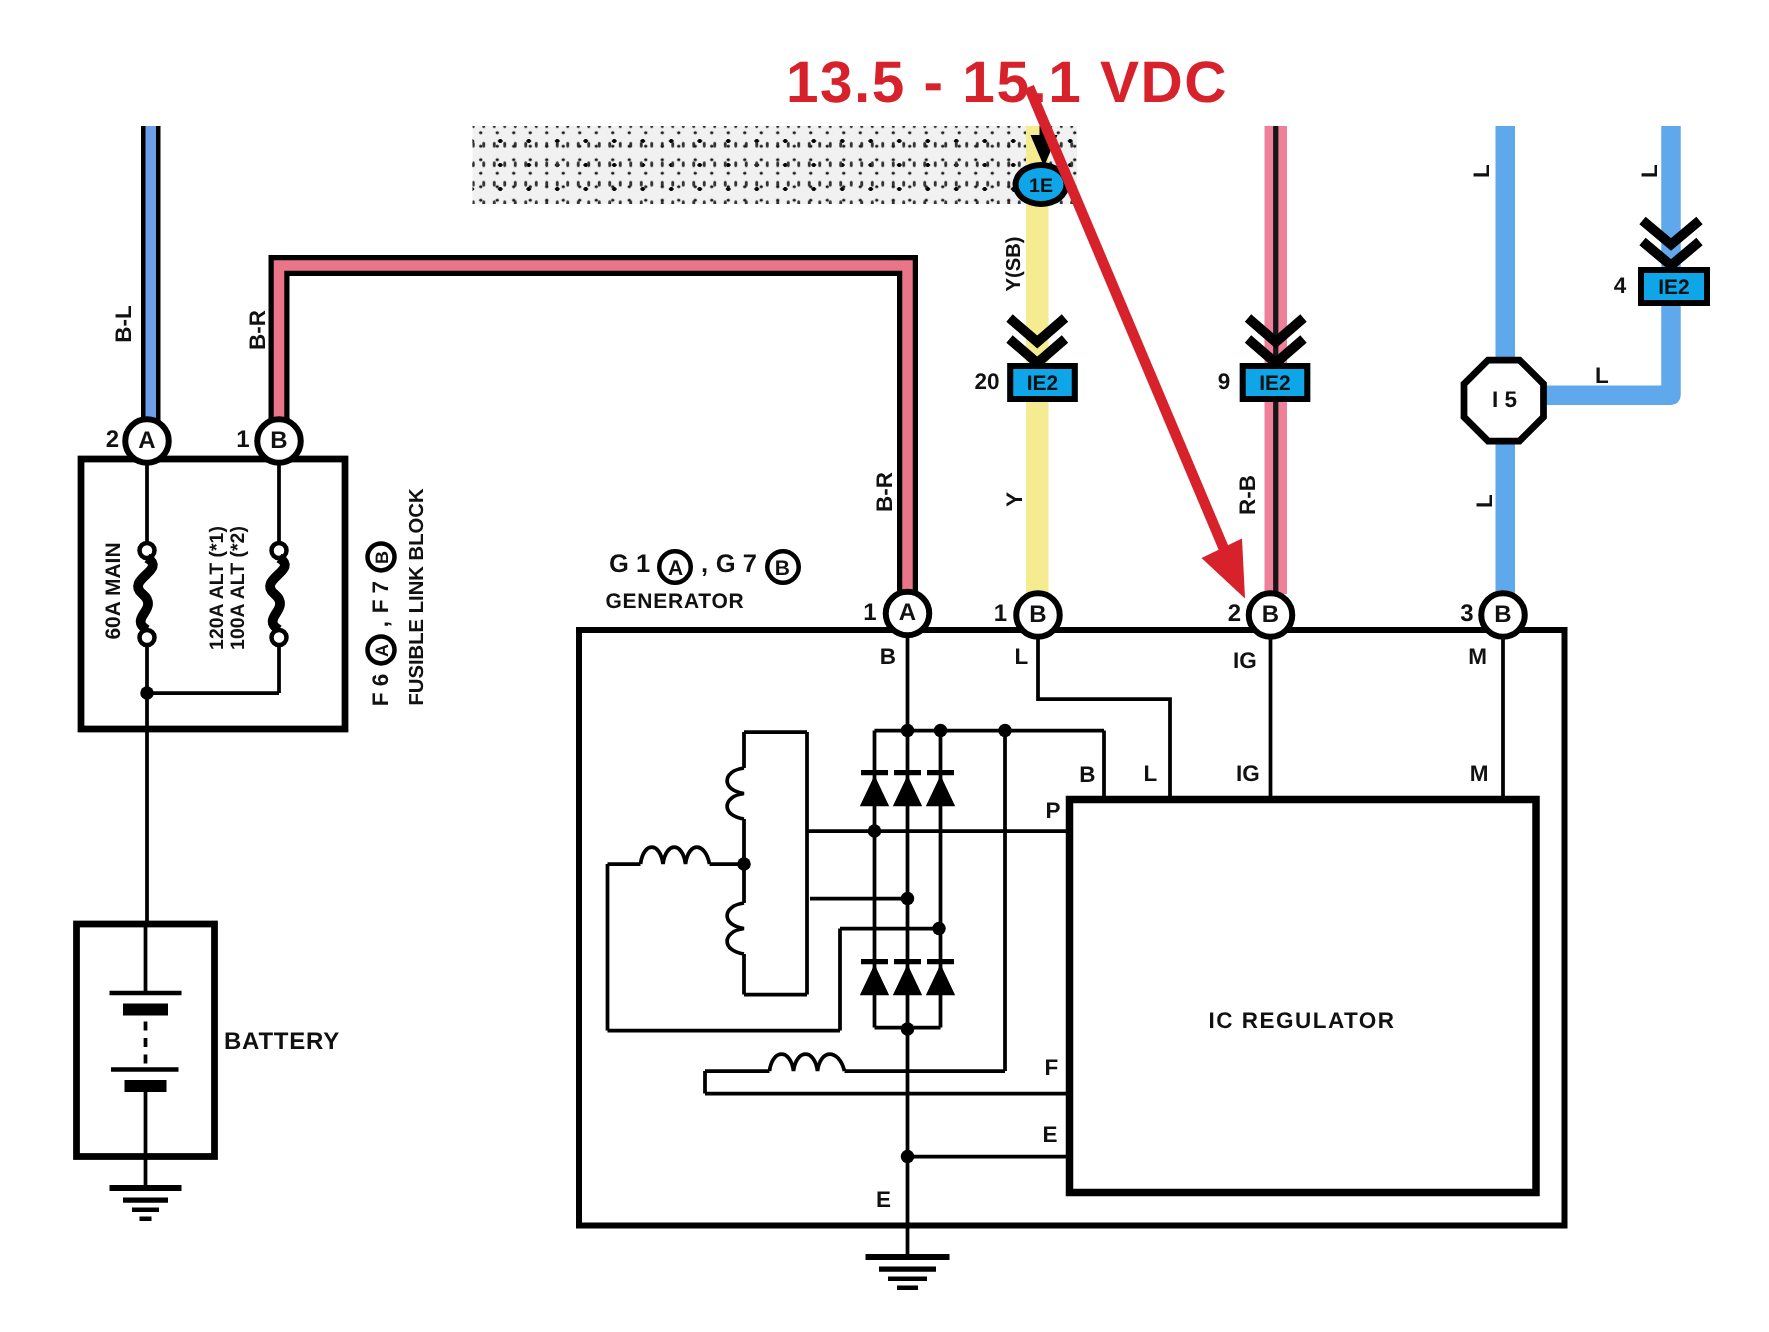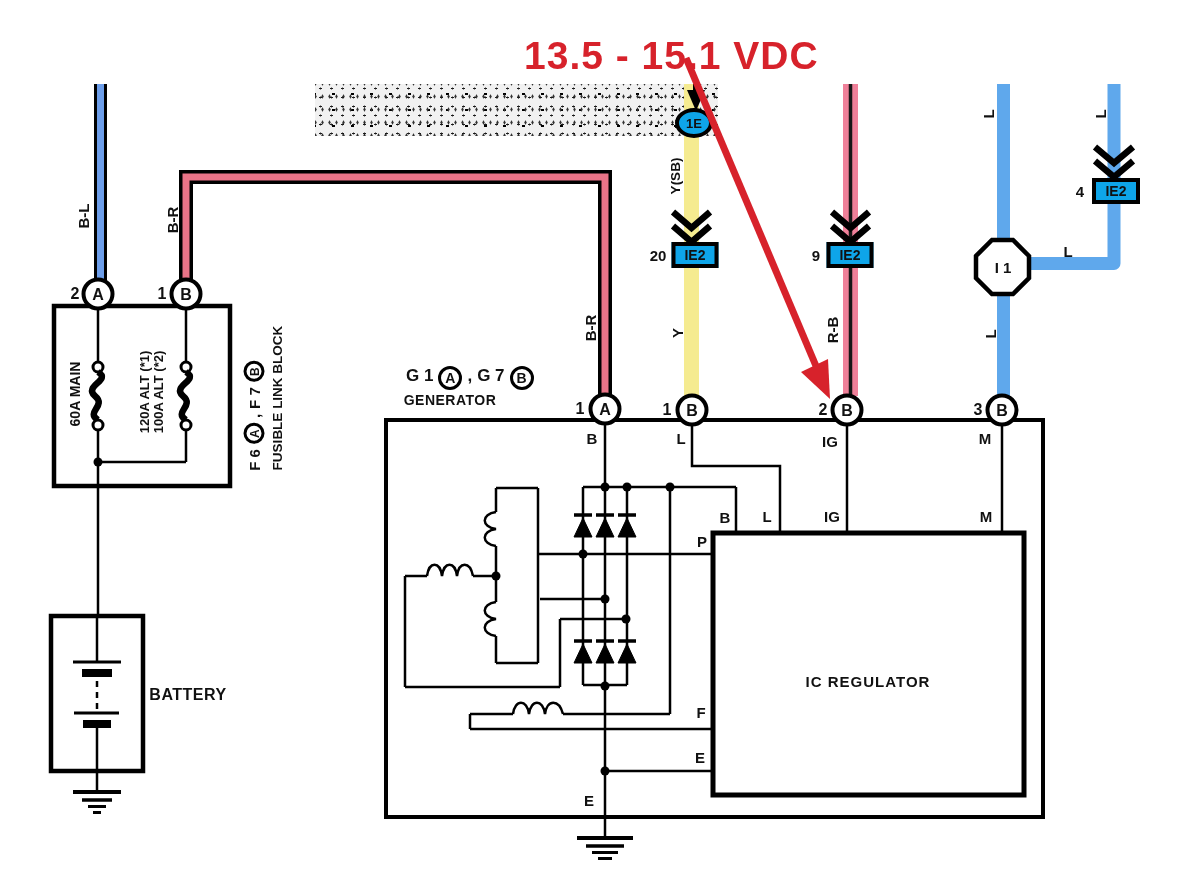--- a/index.html
+++ b/index.html
@@ -204,21 +204,21 @@
   <div class="conn" style="left:1002px;top:410px">B</div>
 
   <div class="lbl" style="left:681px;top:124px;font-size:12px">10</div>
   <div class="sqbox" style="left:694px;top:123px;width:38px;height:30px;border-radius:50%;font-size:13px">1E</div>
   <div class="lbl" style="left:658px;top:255px;font-size:15px">20</div>
   <div class="sqbox" style="left:695px;top:255px;width:47px;height:26px;font-size:14px">IE2</div>
   <div class="lbl" style="left:816px;top:255px;font-size:15px">9</div>
   <div class="sqbox" style="left:850px;top:255px;width:47px;height:26px;font-size:14px">IE2</div>
   <div class="lbl" style="left:1080px;top:191px;font-size:15px">4</div>
   <div class="sqbox" style="left:1116px;top:191px;width:48px;height:26px;font-size:14px">IE2</div>
-  <div class="lbl" style="left:1003px;top:267px;font-size:15px;z-index:31">I 1</div>
+  <div class="lbl" style="left:1003px;top:267px;font-size:15px;z-index:31">I 5</div>
 
   <div class="lbl rot" style="left:75px;top:394px;font-size:14px">60A MAIN</div>
   <div class="lbl rot" style="left:152px;top:392px">
     <div class="twoline">
       <div>120A ALT (*1)</div>
       <div>100A ALT (*2)</div>
     </div>
   </div>
   <div class="f-row">
     <span>F 6</span>

